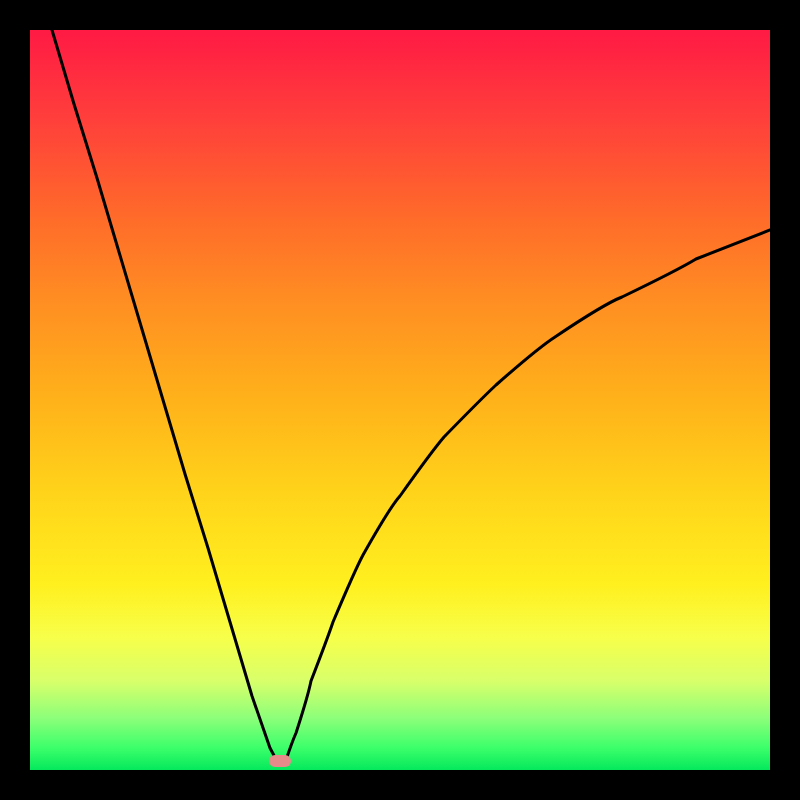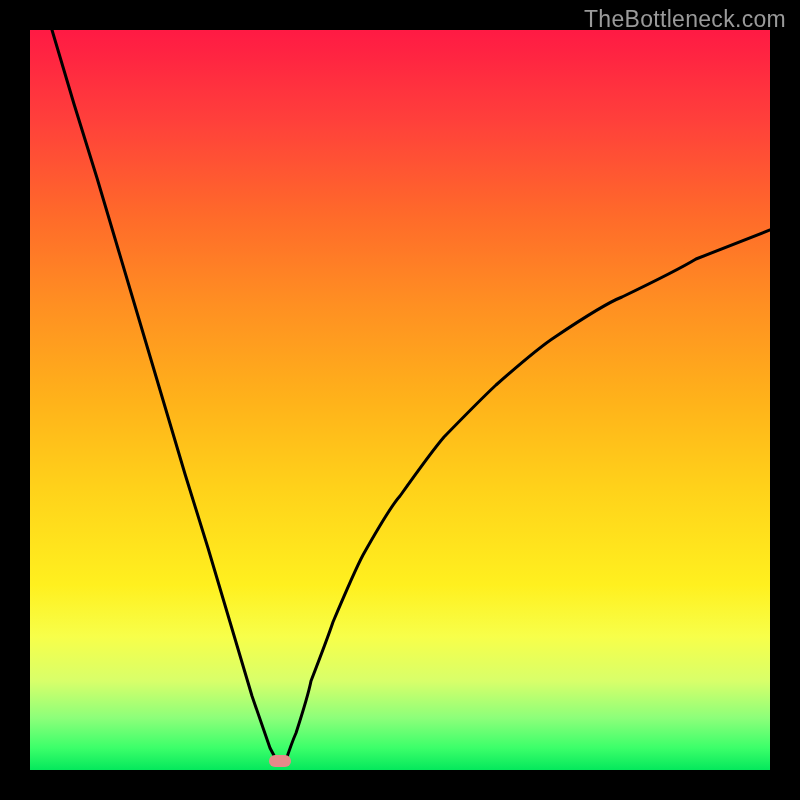--- a/index.html
+++ b/index.html
@@ -94,15 +94,14 @@
                Q 508 318 525 307
                Q 574 274 592 267
                Q 648 240 666 229
                Q 720 208 740 200" fill="none" stroke="#000" stroke-width="3" stroke-linecap="round" stroke-linejoin="round"></path>
     </svg>
 
     <div class="marker" style="left: 250px; top: 731px;"></div>
 
   </div>
 
-  <div class="watermark">TheBottleneck.com</div>
 
 </div>
 
 </body></html>

